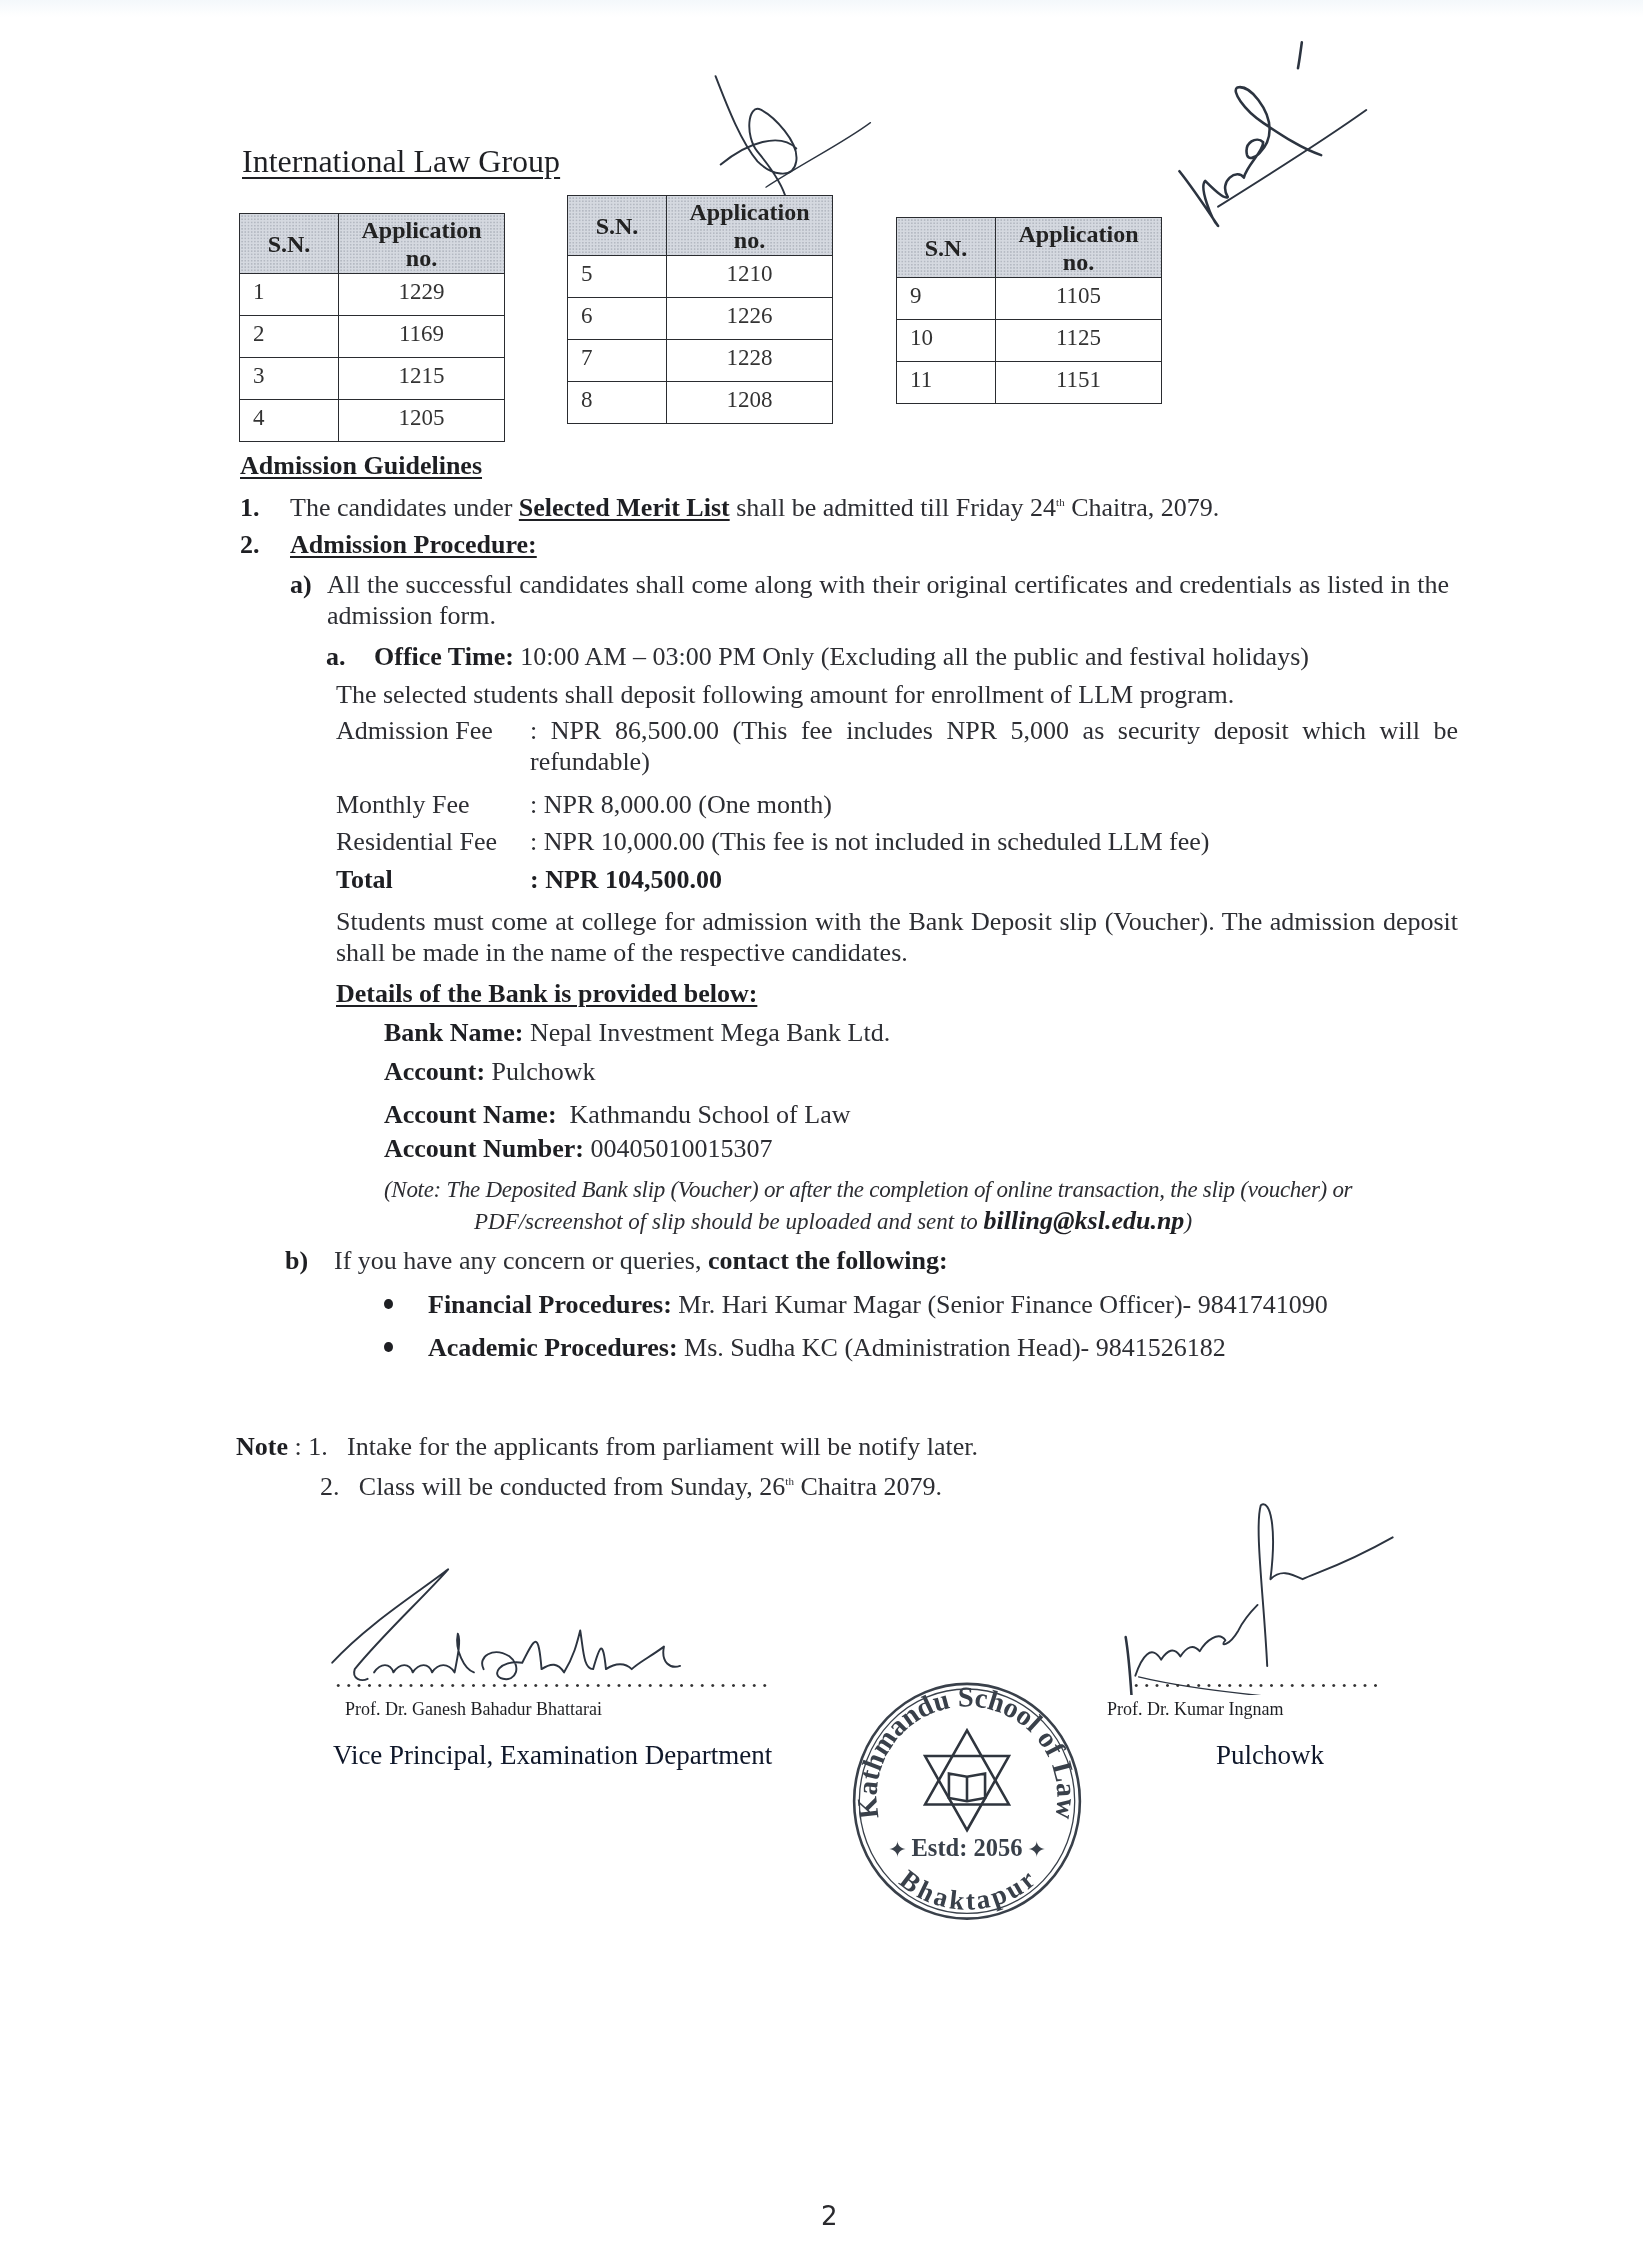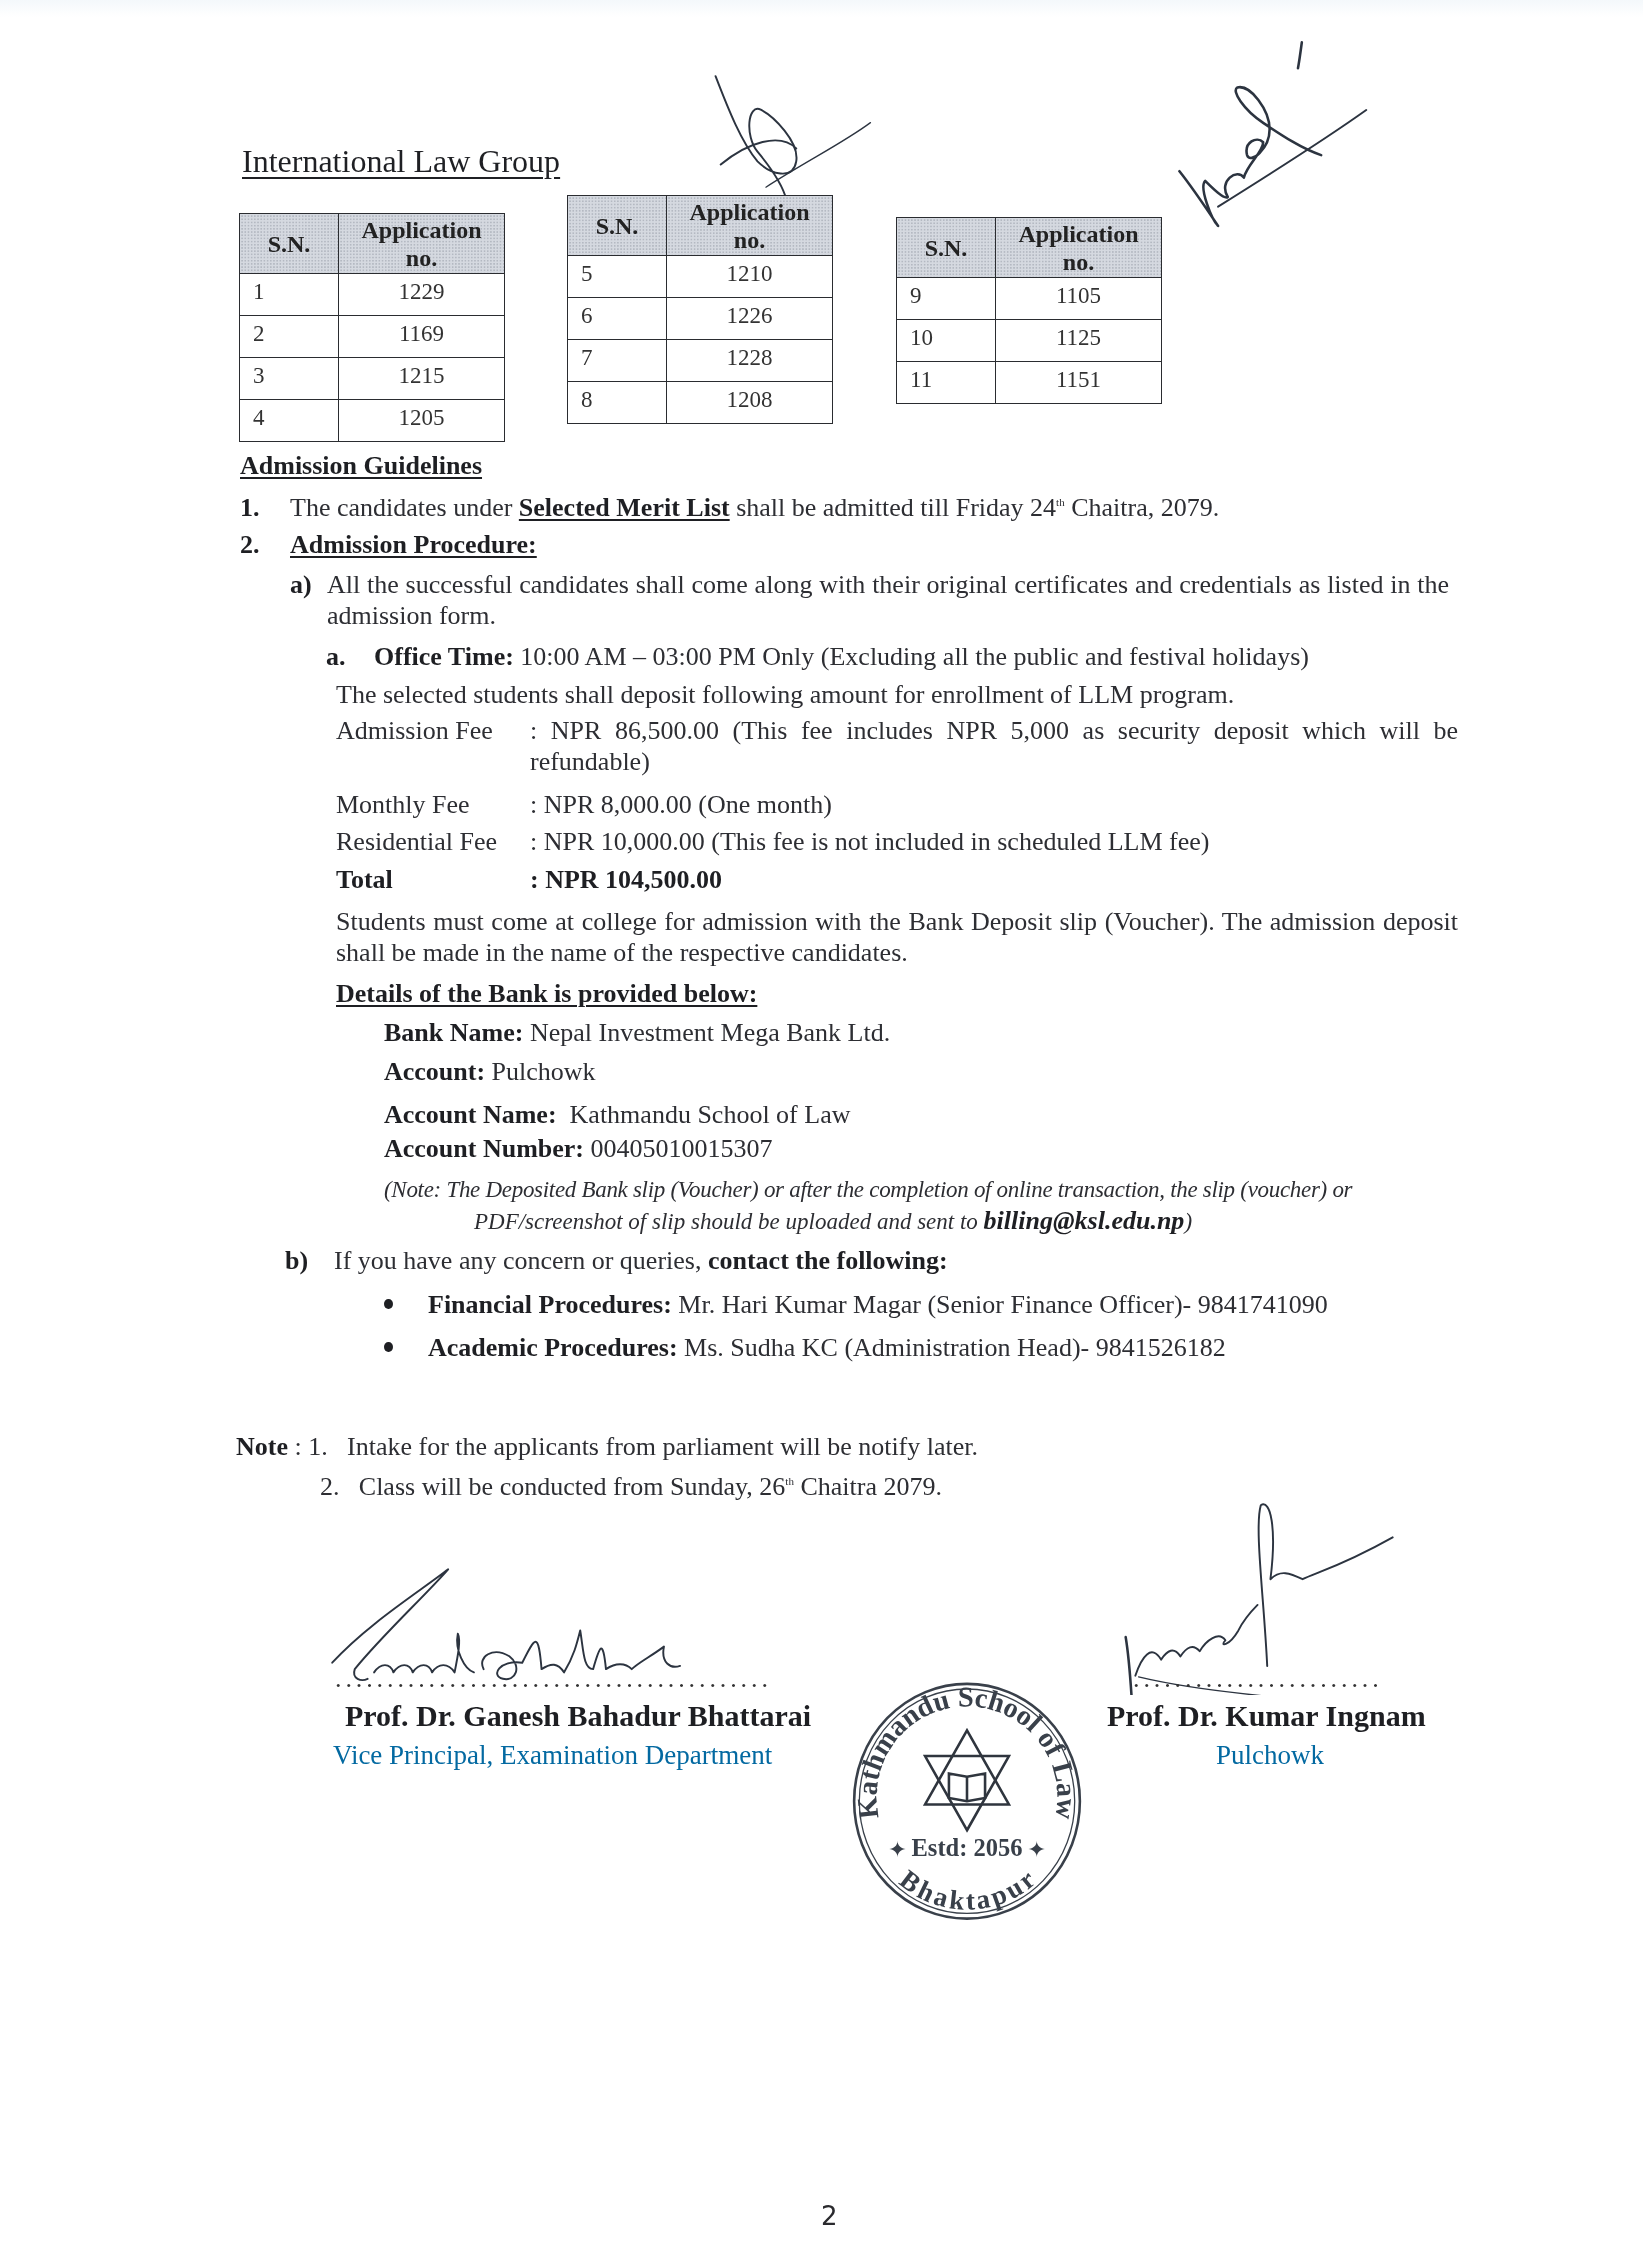--- a/index.html
+++ b/index.html
@@ -37,22 +37,22 @@
   .txt { font-size: 26px; line-height: 31px; color: #2d2e33; }
   .b { font-weight: bold; color: #1e1f23; }
   .u { text-decoration: underline; text-decoration-thickness: 1.9px; text-underline-offset: 3.2px; }
   .sup { font-size: 11px; vertical-align: super; line-height: 0; }
   .justify { text-align: justify; white-space: normal; }
   .ital { font-style: italic; }
   .bullet { display: inline-block; width: 9px; height: 10.3px; border-radius: 50%;
     background: #1e1f23; position: relative; top: -3.9px; }
 
   
-  .sig-name { font-size: 30px; font-weight: bold; color: #1e1f23; }
-  .sig-role { font-size: 27px; color: #0369a1; }
+  .sig-name { font-size: 18px; font-weight: normal; color: #1e1f23; }
+  .sig-role { font-size: 27px; color: #0f172a; }
   .dots { font-size: 26px; letter-spacing: 3.9px; color: #333; }
   .page-num { left: 821px; top: 2201px; font-family: "DejaVu Sans", sans-serif; font-size: 26px; color: #2a2a2e; }
   svg.ink path, svg.ink line { fill: none; stroke: #2c3440; stroke-linecap: round; stroke-linejoin: round; }
 </style>
 </head>
 <body>
 
 <div class="scan-strip"></div>
 
 <div class="abs title">International Law Group</div>

